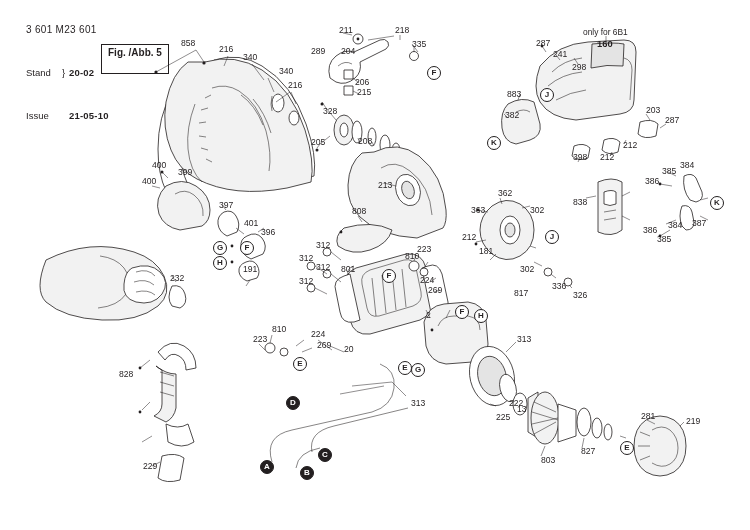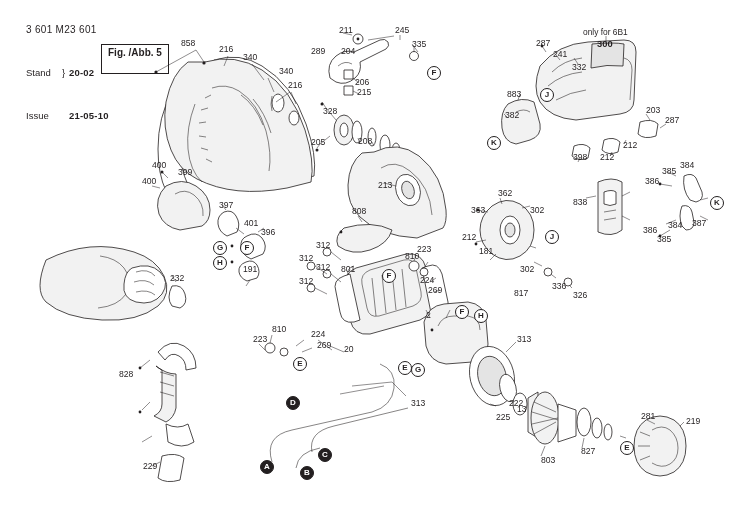--- a/index.html
+++ b/index.html
@@ -260,21 +260,21 @@
   <div class="n" style="left:219px;top:44px;">216</div>
   <div class="n" style="left:243px;top:52px;">340</div>
   <div class="n" style="left:279px;top:66px;">340</div>
   <div class="n" style="left:288px;top:80px;">216</div>
   <div class="n" style="left:339px;top:25px;">211</div>
   <div class="n" style="left:341px;top:46px;">204</div>
   <div class="n" style="left:311px;top:46px;">289</div>
   <div class="n" style="left:323px;top:62px;margin-top:44px;">328</div>
   <div class="n" style="left:355px;top:77px;">206</div>
   <div class="n" style="left:357px;top:87px;">215</div>
-  <div class="n" style="left:395px;top:25px;">245</div>
+  <div class="n" style="left:395px;top:25px;">218</div>
   <div class="n" style="left:412px;top:39px;">335</div>
   <div class="n" style="left:311px;top:137px;">205</div>
   <div class="n" style="left:358px;top:136px;">208</div>
   <div class="n" style="left:378px;top:180px;">213</div>
   <div class="n" style="left:152px;top:160px;">400</div>
   <div class="n" style="left:142px;top:176px;">400</div>
   <div class="n" style="left:178px;top:167px;">399</div>
   <div class="n" style="left:219px;top:200px;">397</div>
   <div class="n" style="left:244px;top:218px;">401</div>
   <div class="n" style="left:261px;top:227px;">396</div>
@@ -302,22 +302,22 @@
   <div class="n" style="left:411px;top:398px;">313</div>
   <div class="n" style="left:509px;top:398px;">222</div>
   <div class="n" style="left:496px;top:412px;">225</div>
   <div class="n" style="left:517px;top:404px;">13</div>
   <div class="n" style="left:541px;top:455px;">803</div>
   <div class="n" style="left:581px;top:446px;">827</div>
   <div class="n" style="left:641px;top:411px;">281</div>
   <div class="n" style="left:686px;top:416px;">219</div>
   <div class="n" style="left:536px;top:38px;">287</div>
   <div class="n" style="left:553px;top:49px;">241</div>
-  <div class="n" style="left:572px;top:62px;">332</div>
-  <div class="nb" style="left:597px;top:38px;">300</div>
+  <div class="n" style="left:572px;top:62px;">298</div>
+  <div class="nb" style="left:597px;top:38px;">160</div>
   <div class="n" style="left:507px;top:89px;">883</div>
   <div class="n" style="left:505px;top:110px;">382</div>
   <div class="n" style="left:573px;top:152px;">398</div>
   <div class="n" style="left:600px;top:152px;">212</div>
   <div class="n" style="left:623px;top:140px;">212</div>
   <div class="n" style="left:646px;top:105px;">203</div>
   <div class="n" style="left:665px;top:115px;">287</div>
   <div class="n" style="left:498px;top:188px;">362</div>
   <div class="n" style="left:471px;top:205px;">363</div>
   <div class="n" style="left:530px;top:205px;">302</div>

